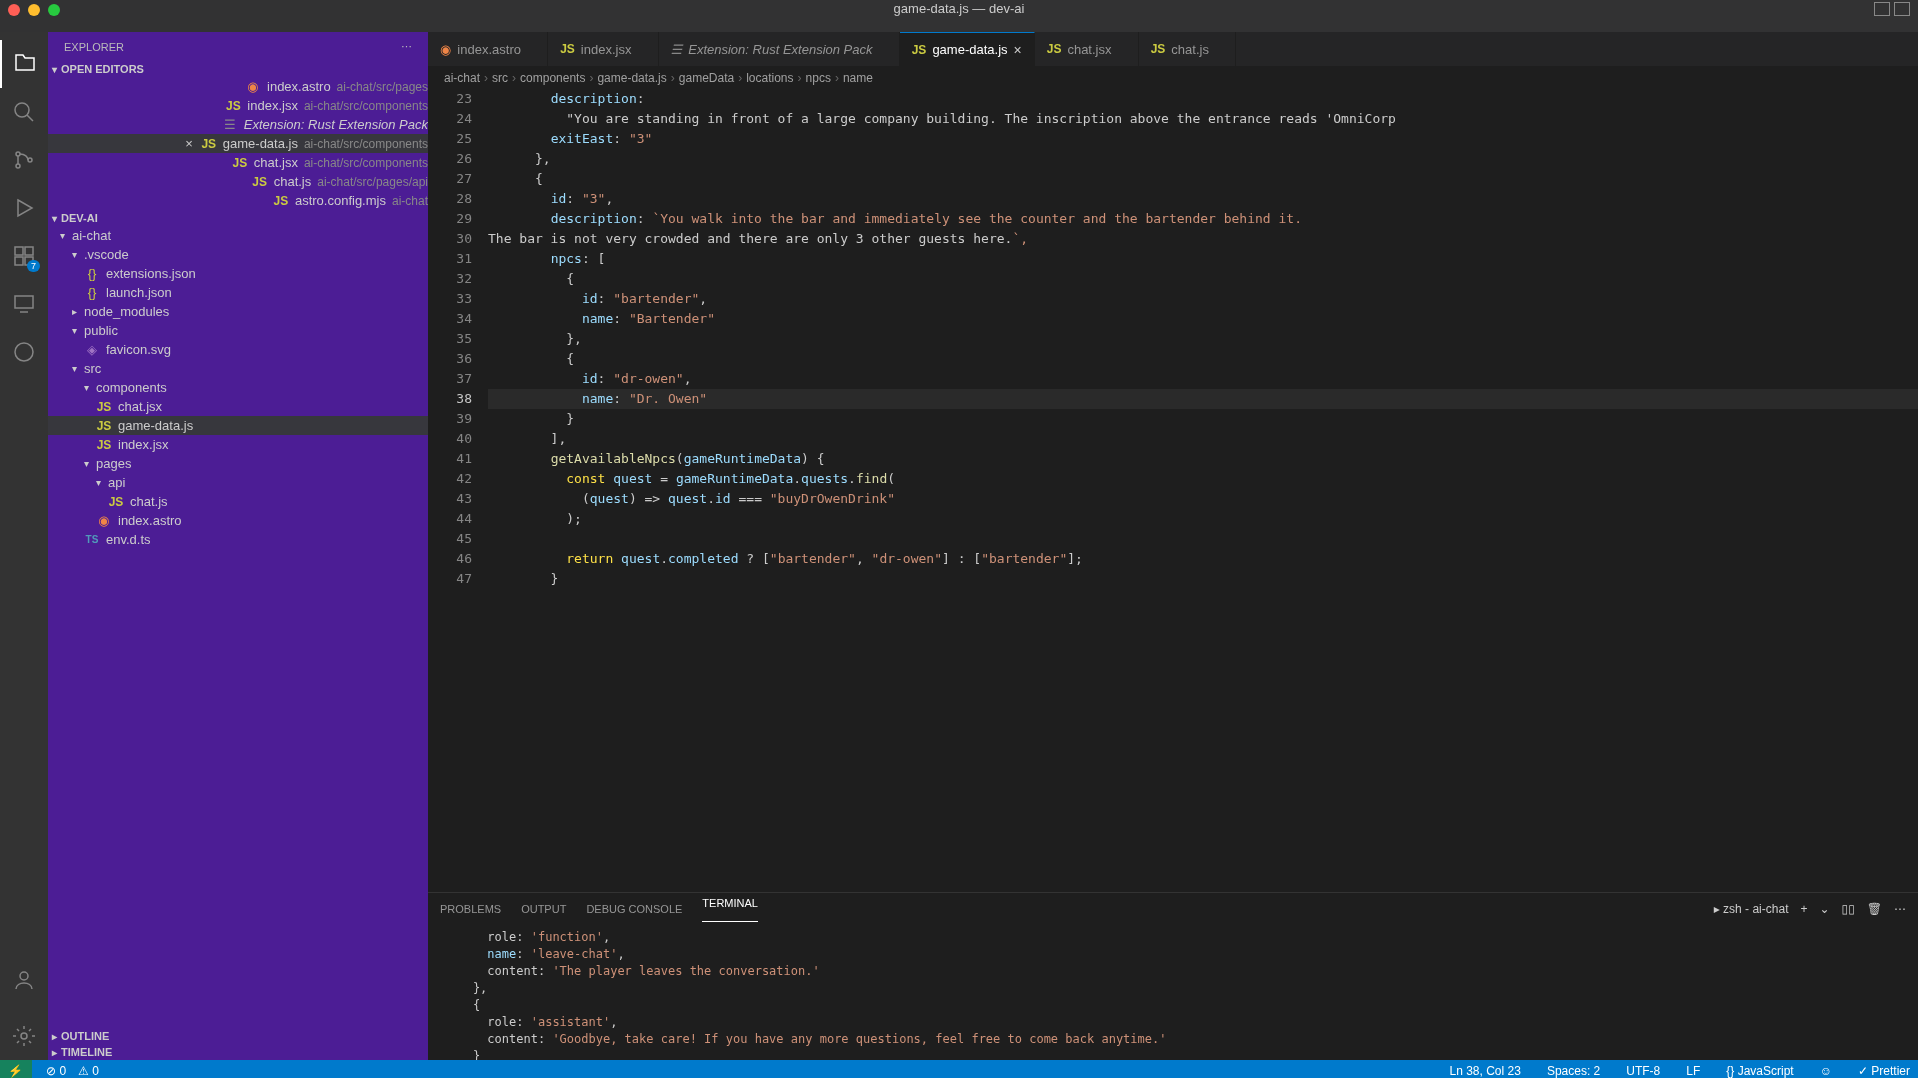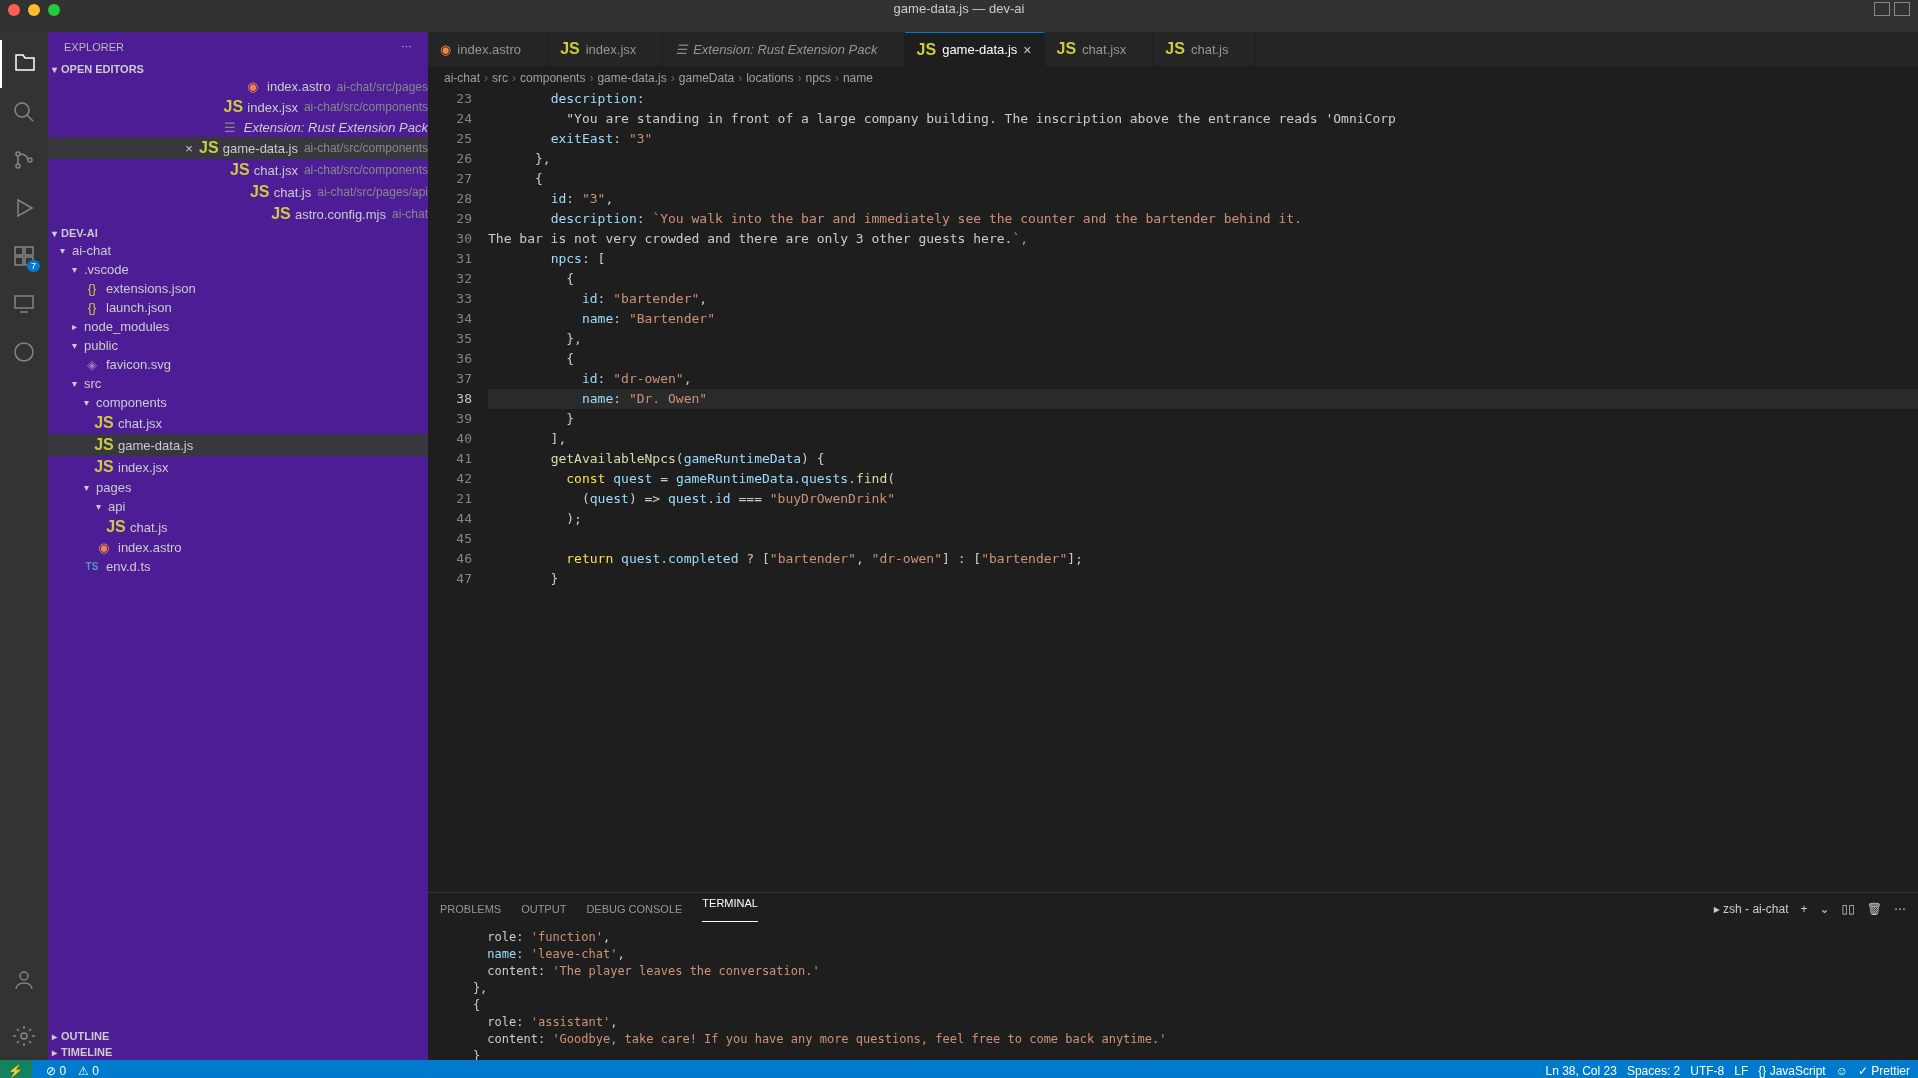--- a/index.html
+++ b/index.html
@@ -31,21 +31,21 @@
 .tree-item.selected { background: #37373d; }
 .tree-item .file-icon { width: 16px; margin-right: 6px; display: inline-flex; justify-content: center; }
 .tree-item .dim { color: #888; margin-left: 6px; font-size: 12px; }
 .tree-item .close-x { margin-left: auto; margin-right: 8px; color: #ccc; visibility: hidden; }
 .indent-1 { padding-left: 12px; }
 .indent-2 { padding-left: 24px; }
 .indent-3 { padding-left: 36px; }
 .indent-4 { padding-left: 48px; }
 .indent-5 { padding-left: 60px; }
 .folder-chev { font-size: 10px; width: 12px; display: inline-block; }
-.ic-js { color: #cbcb41; font-size: 16px; font-weight: bold; }
+.ic-js { color: #cbcb41; font-size: 12px; font-weight: bold; }
 .ic-ts { color: #519aba; font-size: 10px; font-weight: bold; }
 .ic-json { color: #cbcb41; }
 .ic-astro { color: #ef8547; }
 .ic-svg { color: #a074c4; }
 .ic-ext { color: #888; }
 
 .editor-area { flex: 1; display: flex; flex-direction: column; background: #1e1e1e; overflow: hidden; }
 .tabs { display: flex; background: #252526; height: 35px; border-bottom: 1px solid #1e1e1e; overflow: hidden; }
 .tab { display: flex; align-items: center; padding: 0 12px; gap: 6px; color: #969696; font-size: 13px; border-right: 1px solid #1e1e1e; cursor: pointer; white-space: nowrap; }
 .tab.active { background: #1e1e1e; color: #ffffff; border-top: 1px solid #007acc; }
@@ -70,21 +70,21 @@
 
 .panel { height: 168px; border-top: 1px solid #333; display: flex; flex-direction: column; }
 .panel-tabs { display: flex; padding: 0 12px; gap: 20px; height: 32px; align-items: center; font-size: 11px; color: #969696; }
 .panel-tab { text-transform: uppercase; cursor: pointer; }
 .panel-tab.active { color: #ffffff; border-bottom: 1px solid #fff; padding-bottom: 12px; }
 .panel-actions { margin-left: auto; display: flex; gap: 12px; align-items: center; color: #ccc; font-size: 12px; }
 .terminal-content { flex: 1; padding: 4px 16px; font-family: "Menlo", monospace; font-size: 12px; line-height: 17px; overflow: hidden; white-space: pre; color: #cccccc; }
 
 .statusbar { height: 22px; background: #007acc; color: #fff; display: flex; align-items: center; font-size: 12px; padding: 0 8px; gap: 14px; }
 .statusbar .sb-left { display: flex; gap: 12px; align-items: center; }
-.statusbar .sb-right { margin-left: auto; display: flex; gap: 10px; align-items: center; }
+.statusbar .sb-right { margin-left: auto; display: flex; gap: 26px; align-items: center; }
 .remote-btn { background: #16825d; width: 32px; height: 22px; display: flex; align-items: center; justify-content: center; margin-left: -8px; }
 </style>
 </head>
 <body>
 
 <div class="titlebar">
   <div class="traffic-lights">
     <div class="traffic-light tl-red"></div>
     <div class="traffic-light tl-yellow"></div>
     <div class="traffic-light tl-green"></div>
@@ -359,21 +359,21 @@
           <div class="line-no">33</div>
           <div class="line-no">34</div>
           <div class="line-no">35</div>
           <div class="line-no">36</div>
           <div class="line-no">37</div>
           <div class="line-no current">38</div>
           <div class="line-no">39</div>
           <div class="line-no">40</div>
           <div class="line-no">41</div>
           <div class="line-no">42</div>
-          <div class="line-no">21</div>
+          <div class="line-no">43</div>
           <div class="line-no">44</div>
           <div class="line-no">45</div>
           <div class="line-no">46</div>
           <div class="line-no">47</div>
         </div>
       <div class="code-lines" id="code-lines"><div class="code-line">        <span class="tok-key">description</span>:</div><div class="code-line">          "You are standing in front of a large company building. The inscription above the entrance reads 'OmniCorp</div><div class="code-line">        <span class="tok-key">exitEast</span>: <span class="tok-str">"3"</span></div><div class="code-line">      },</div><div class="code-line">      {</div><div class="code-line">        <span class="tok-key">id</span>: <span class="tok-str">"3"</span>,</div><div class="code-line">        <span class="tok-key">description</span>: <span class="tok-str">`You walk into the bar and immediately see the counter and the bartender behind it.</span></div><div class="code-line">The bar is not very crowded and there are only 3 other guests here.<span class="tok-str">`,</span></div><div class="code-line">        <span class="tok-key">npcs</span>: [</div><div class="code-line">          {</div><div class="code-line">            <span class="tok-key">id</span>: <span class="tok-str">"bartender"</span>,</div><div class="code-line">            <span class="tok-key">name</span>: <span class="tok-str">"Bartender"</span></div><div class="code-line">          },</div><div class="code-line">          {</div><div class="code-line">            <span class="tok-key">id</span>: <span class="tok-str">"dr-owen"</span>,</div><div class="code-line hl">            <span class="tok-key">name</span>: <span class="tok-str">"Dr. Owen"</span></div><div class="code-line">          }</div><div class="code-line">        ],</div><div class="code-line">        <span class="tok-fn">getAvailableNpcs</span>(<span class="tok-key">gameRuntimeData</span>) {</div><div class="code-line">          <span class="tok-kw">const</span> <span class="tok-key">quest</span> = <span class="tok-key">gameRuntimeData</span>.<span class="tok-key">quests</span>.<span class="tok-fn">find</span>(</div><div class="code-line">            (<span class="tok-key">quest</span>) =&gt; <span class="tok-key">quest</span>.<span class="tok-key">id</span> === <span class="tok-str">"buyDrOwenDrink"</span></div><div class="code-line">          );</div><div class="code-line"></div><div class="code-line">          <span class="tok-kw">return</span> <span class="tok-key">quest</span>.<span class="tok-key">completed</span> ? [<span class="tok-str">"bartender"</span>, <span class="tok-str">"dr-owen"</span>] : [<span class="tok-str">"bartender"</span>];</div><div class="code-line">        }</div></div>
     </div>
     <div class="panel">
       <div class="panel-tabs" id="panel-tabs">
           <div class="panel-tab">PROBLEMS</div>

